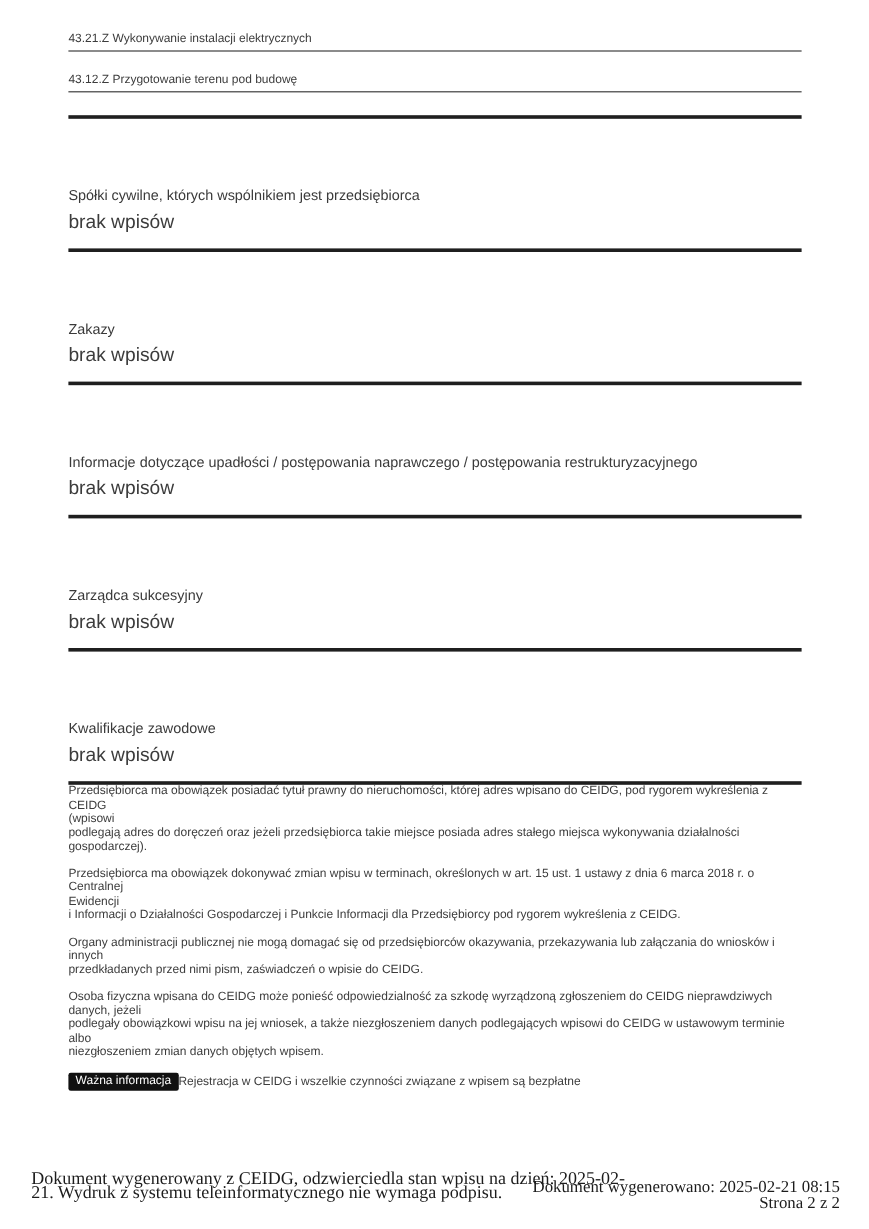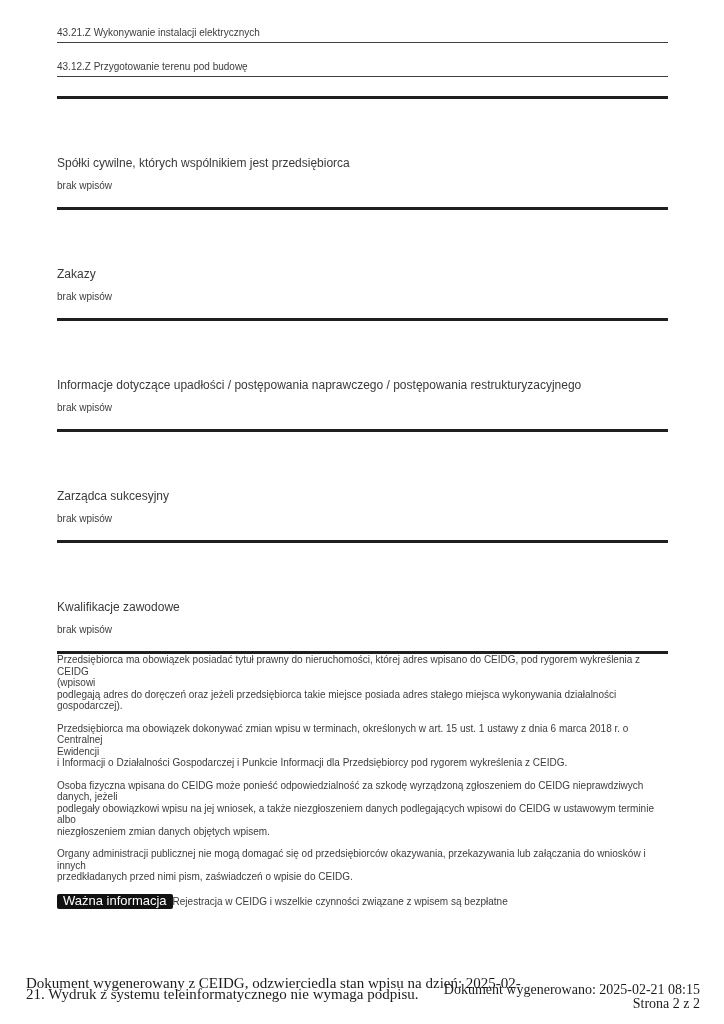--- a/index.html
+++ b/index.html
@@ -31,21 +31,21 @@
     border-top: 3px solid #1f1f1f;
     padding: 13px 0 15px 0;
   }
   .section-title {
     font-size: 12px;
     line-height: 15px;
     color: #3a3a3a;
     margin-top: 44px;
   }
   .section-value {
-    font-size: 10px;
+    font-size: 16px;
     line-height: 12px;
     margin-top: 9px;
     color: #3c3c3c;
   }
   .legal {
     border-top: 3px solid #1f1f1f;
   }
   .legal p {
     margin: 0 0 11px 0;
     font-size: 10px;
@@ -55,21 +55,21 @@
   }
   .important-row {
     margin-top: 3px;
     display: flex;
     align-items: center;
   }
   .badge {
     display: inline-block;
     background: #111111;
     color: #ffffff;
-    font-size: 13px;
+    font-size: 10px;
     line-height: 8px;
     padding: 3px 6px 4px 6px;
     border-radius: 2px;
     white-space: nowrap;
   }
   .important-text {
     font-size: 10px;
     line-height: 13px;
     color: #3c3c3c;
   }
@@ -131,25 +131,25 @@
       <div class="section-value">brak wpisów</div>
     </div>
 
     <div class="legal">
       <p>Przedsiębiorca ma obowiązek posiadać tytuł prawny do nieruchomości, której adres wpisano do CEIDG, pod rygorem wykreślenia z CEIDG
 (wpisowi
 podlegają adres do doręczeń oraz jeżeli przedsiębiorca takie miejsce posiada adres stałego miejsca wykonywania działalności gospodarczej).</p>
       <p>Przedsiębiorca ma obowiązek dokonywać zmian wpisu w terminach, określonych w art. 15 ust. 1 ustawy z dnia 6 marca 2018 r. o Centralnej
 Ewidencji
 i Informacji o Działalności Gospodarczej i Punkcie Informacji dla Przedsiębiorcy pod rygorem wykreślenia z CEIDG.</p>
+      <p>Organy administracji publicznej nie mogą domagać się od przedsiębiorców okazywania, przekazywania lub załączania do wniosków i innych
+przedkładanych przed nimi pism, zaświadczeń o wpisie do CEIDG.</p>
       <p>Osoba fizyczna wpisana do CEIDG może ponieść odpowiedzialność za szkodę wyrządzoną zgłoszeniem do CEIDG nieprawdziwych danych, jeżeli
 podlegały obowiązkowi wpisu na jej wniosek, a także niezgłoszeniem danych podlegających wpisowi do CEIDG w ustawowym terminie albo
 niezgłoszeniem zmian danych objętych wpisem.</p>
-      <p>Organy administracji publicznej nie mogą domagać się od przedsiębiorców okazywania, przekazywania lub załączania do wniosków i innych
-przedkładanych przed nimi pism, zaświadczeń o wpisie do CEIDG.</p>
 
       <div class="important-row">
         <span class="badge">Ważna informacja</span>
         <span class="important-text">Rejestracja w CEIDG i wszelkie czynności związane z wpisem są bezpłatne</span>
       </div>
     </div>
 
   </div>
 
   <div class="footer-left">Dokument wygenerowany z CEIDG, odzwierciedla stan wpisu na dzień: 2025-02-21. Wydruk z systemu teleinformatycznego nie wymaga podpisu.</div>

